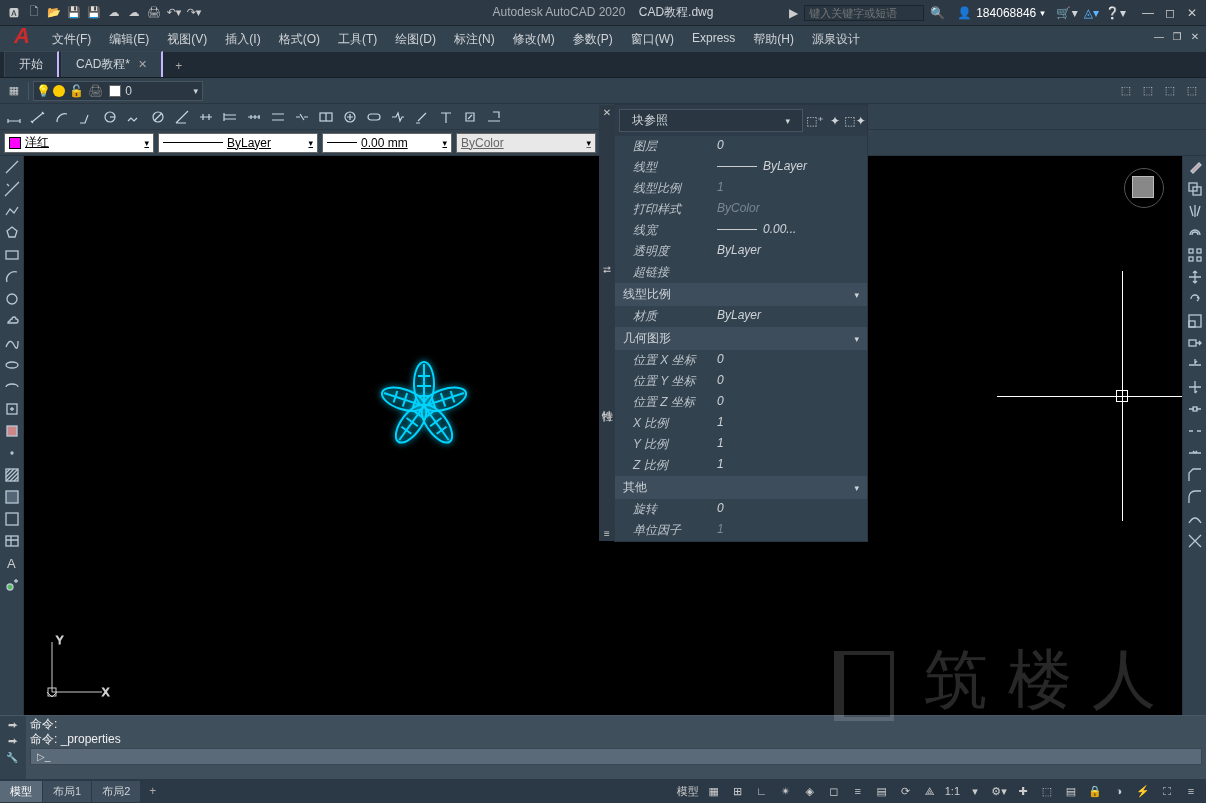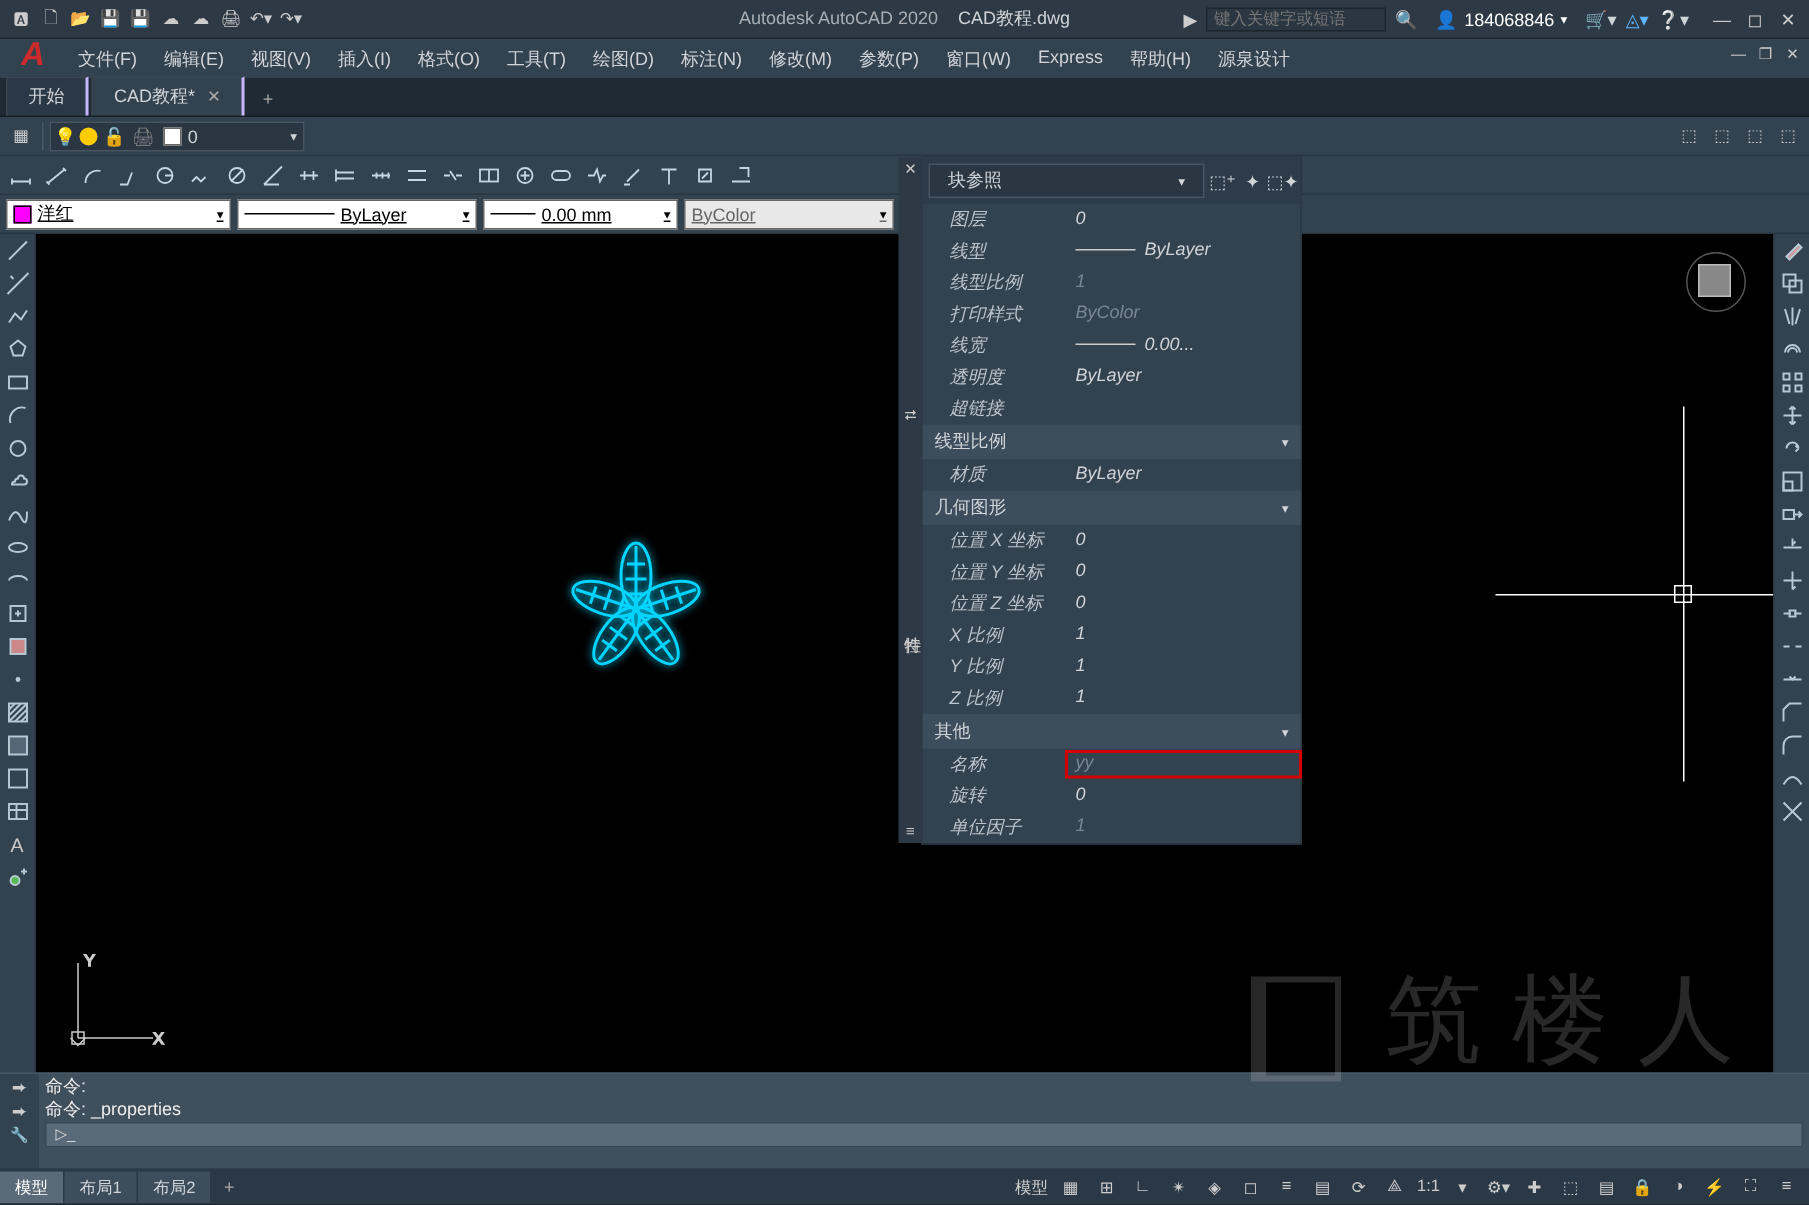--- a/index.html
+++ b/index.html
@@ -645,24 +645,20 @@
       <span class="value">1</span>
     </div>
   <div class="prop-row">
       <span class="label">Z 比例</span>
       <span class="value">1</span>
     </div>
   <div class="prop-section-header">
       <span>其他</span>
       <span class="arrow">▾</span>
     </div>
-  <div class="prop-row highlighted">
-      <span class="label">名称</span>
-      <span class="value dim">yy</span>
-    </div>
   <div class="prop-row">
       <span class="label">旋转</span>
       <span class="value">0</span>
     </div>
   <div class="prop-row">
       <span class="label">单位因子</span>
       <span class="value dim">1</span>
     </div>
 </div>
 

